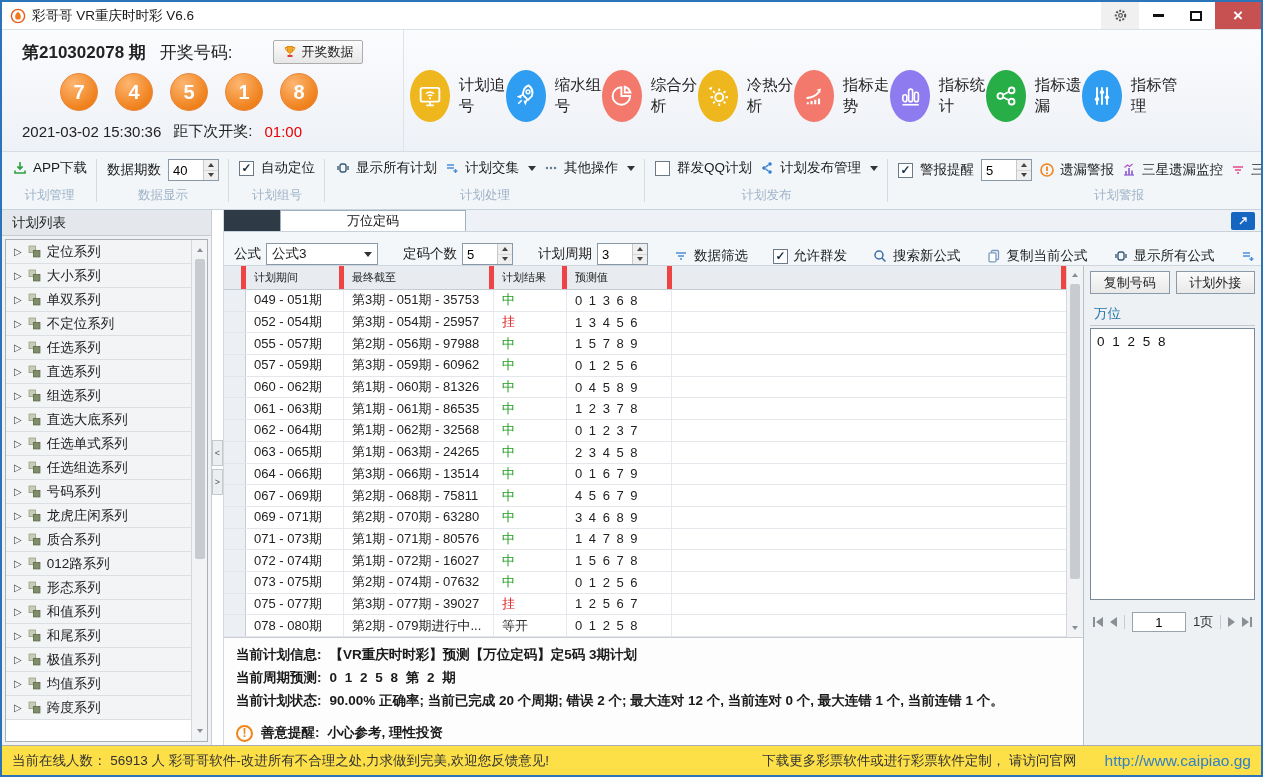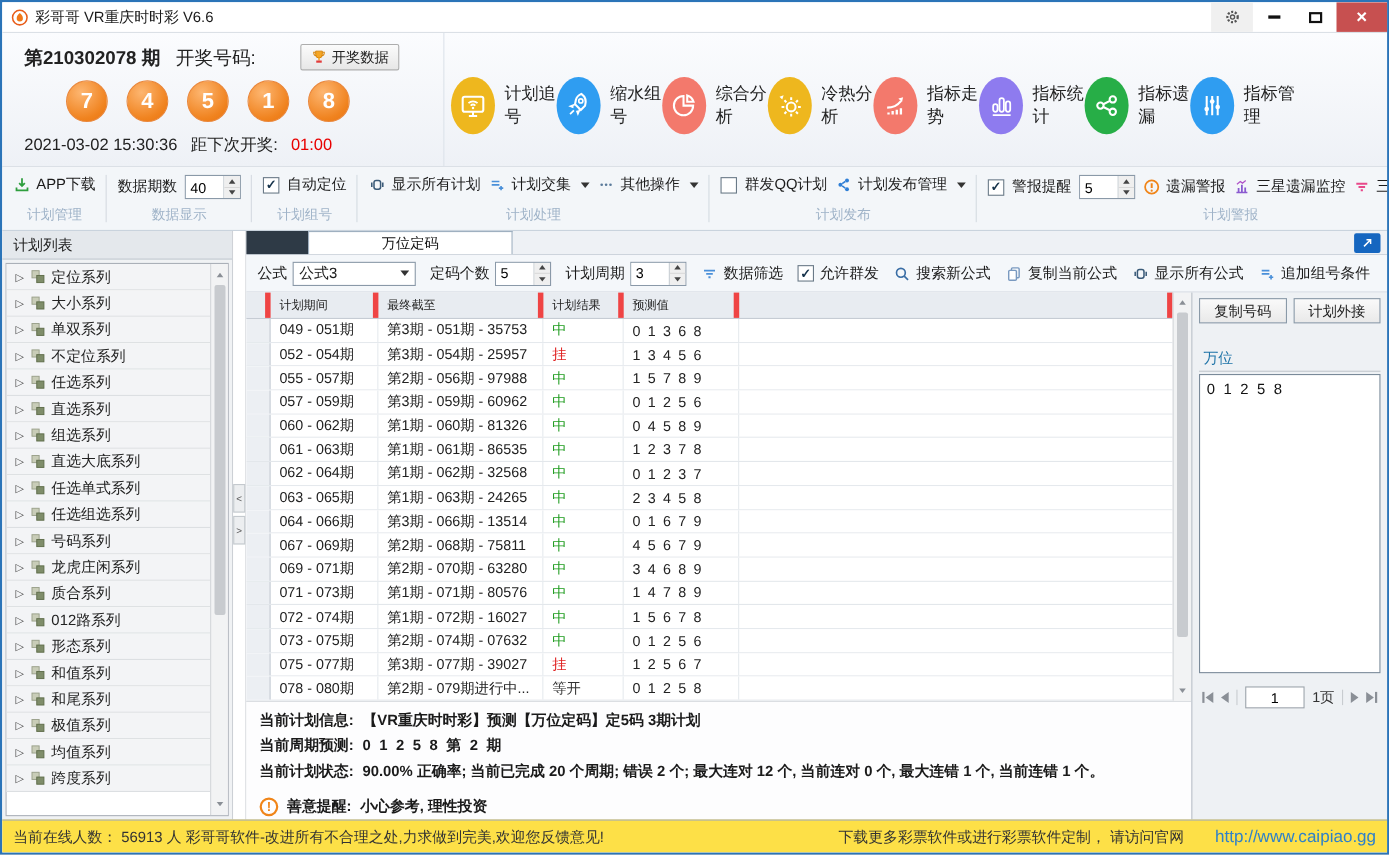--- a/index.html
+++ b/index.html
@@ -63,21 +63,21 @@
 .strip{width:12px;flex:0 0 12px;background:#fff;border-right:1px solid #d4d8dc;display:flex;flex-direction:column;align-items:center}
 .strip-btn{width:11px;height:26px;background:#eceef0;border:1px solid #c4c9ce;display:flex;align-items:center;justify-content:center;font-size:9px;color:#555;margin-top:3px;cursor:pointer}
 .center-wrap{flex:1;display:flex;flex-direction:column;min-width:0}
 
 .tabrow{height:22px;flex:0 0 22px;background:#eef1f5;border-bottom:1px solid #c9d1da;display:flex;align-items:stretch}
 .tab-corner{width:56px;background:#2e3a46}
 .tab{width:186px;background:#fff;border:1px solid #9fb0c0;border-bottom:none;display:flex;align-items:center;justify-content:center;font-size:13px;color:#111;cursor:pointer}
 .tabfill{flex:1}
 .expand-btn{width:24px;height:18px;background:#1566c0;margin:2px 6px 0 0;border-radius:2px;display:flex;align-items:center;justify-content:center;cursor:pointer}
 
-.filterrow{height:34px;flex:0 0 34px;background:#f4f7fa;border-bottom:1px solid #cfd6de;display:flex;align-items:center;gap:13px;padding:0 10px;font-size:13.5px;color:#1b1b1b;white-space:nowrap;overflow:hidden}
+.filterrow{height:34px;flex:0 0 34px;background:#f4f7fa;border-bottom:1px solid #cfd6de;display:flex;align-items:flex-end;gap:25px;padding:0 10px;font-size:13.5px;color:#1b1b1b;white-space:nowrap;overflow:hidden}
 .fgroup{display:flex;align-items:center;gap:5px;cursor:pointer}
 .dd{display:inline-flex;align-items:center;justify-content:space-between;width:112px;height:22px;border:1px solid #8a99a8;background:#fff;padding:0 5px;cursor:pointer}
 
 .bodyrow{flex:1;display:flex;min-height:0}
 .center-col{flex:1;display:flex;flex-direction:column;min-width:0}
 .tablewrap{height:372px;flex:0 0 372px;display:flex;border-bottom:1px solid #c8cdd3}
 .tbl{flex:1;display:flex;flex-direction:column;background:#fff;min-width:0}
 .thr{height:24px;flex:0 0 24px;display:flex;background:#e8ecf1;border-bottom:1px solid #c6ccd4;font-size:13px;color:#222;align-items:center}
 .rows{flex:1;display:flex;flex-direction:column}
 .trow{flex:1;display:flex;align-items:center;border-bottom:1px solid #e3e7eb;font-size:13px;color:#222;background:#fff;cursor:default}
@@ -95,21 +95,21 @@
 .infopanel{flex:1;background:#fdfdfe;padding:8px 12px;overflow:hidden}
 .il{display:flex;gap:8px;margin-bottom:5px;font-size:13.5px;font-weight:bold;color:#1a1a1a;white-space:nowrap}
 .il .num{letter-spacing:2px}
 .il-warn{margin-top:14px;align-items:center}
 .warn-ic{width:17px;height:17px;border:2px solid #f08519;border-radius:50%;color:#f08519;font-size:12px;font-weight:bold;display:inline-flex;align-items:center;justify-content:center;flex:0 0 17px}
 .warn-ic::before{content:"!"}
 
 .rpanel{width:178px;flex:0 0 178px;border-left:1px solid #b9c1c9;background:#eef1f4;display:flex;flex-direction:column;padding:5px 6px}
 .rp-btns{display:flex;gap:6px}
 .rp-btn{flex:1;height:23px;background:linear-gradient(#fafafa,#e9e9e9);border:1px solid #8a9aa8;font-size:13px;color:#222;display:flex;align-items:center;justify-content:center;cursor:pointer}
-.rp-pos{height:24px;display:flex;align-items:center;padding-left:4px;font-size:13.5px;color:#1f74a8;border-bottom:1px solid #c2c8ce;margin-top:20px}
+.rp-pos{height:24px;display:flex;align-items:center;padding-left:4px;font-size:13.5px;color:#1f74a8;border-bottom:1px solid #c2c8ce;margin-top:8px}
 .rp-box{height:272px;background:#fff;border:1px solid #7a8a99;margin-top:2px;padding:5px 6px;font-size:13.5px;color:#111;letter-spacing:2px;cursor:text}
 .pg{display:flex;align-items:center;justify-content:center;gap:7px;margin-top:12px;color:#8a8f96}
 .pg .sep{width:1px;height:14px;background:#c8ccd0}
 .tri-l{width:0;height:0;border-top:5px solid transparent;border-bottom:5px solid transparent;border-right:7px solid #8a8f96}
 .tri-r{width:0;height:0;border-top:5px solid transparent;border-bottom:5px solid transparent;border-left:7px solid #8a8f96}
 .bar{width:2px;height:10px;background:#8a8f96}
 .pgbtn{display:flex;align-items:center;gap:1px;cursor:pointer}
 .pg input{width:54px;height:20px;border:1px solid #9aa2aa;text-align:center;font:13px "Liberation Sans",sans-serif}
 .pg .plabel{font-size:13px;color:#333}
 

